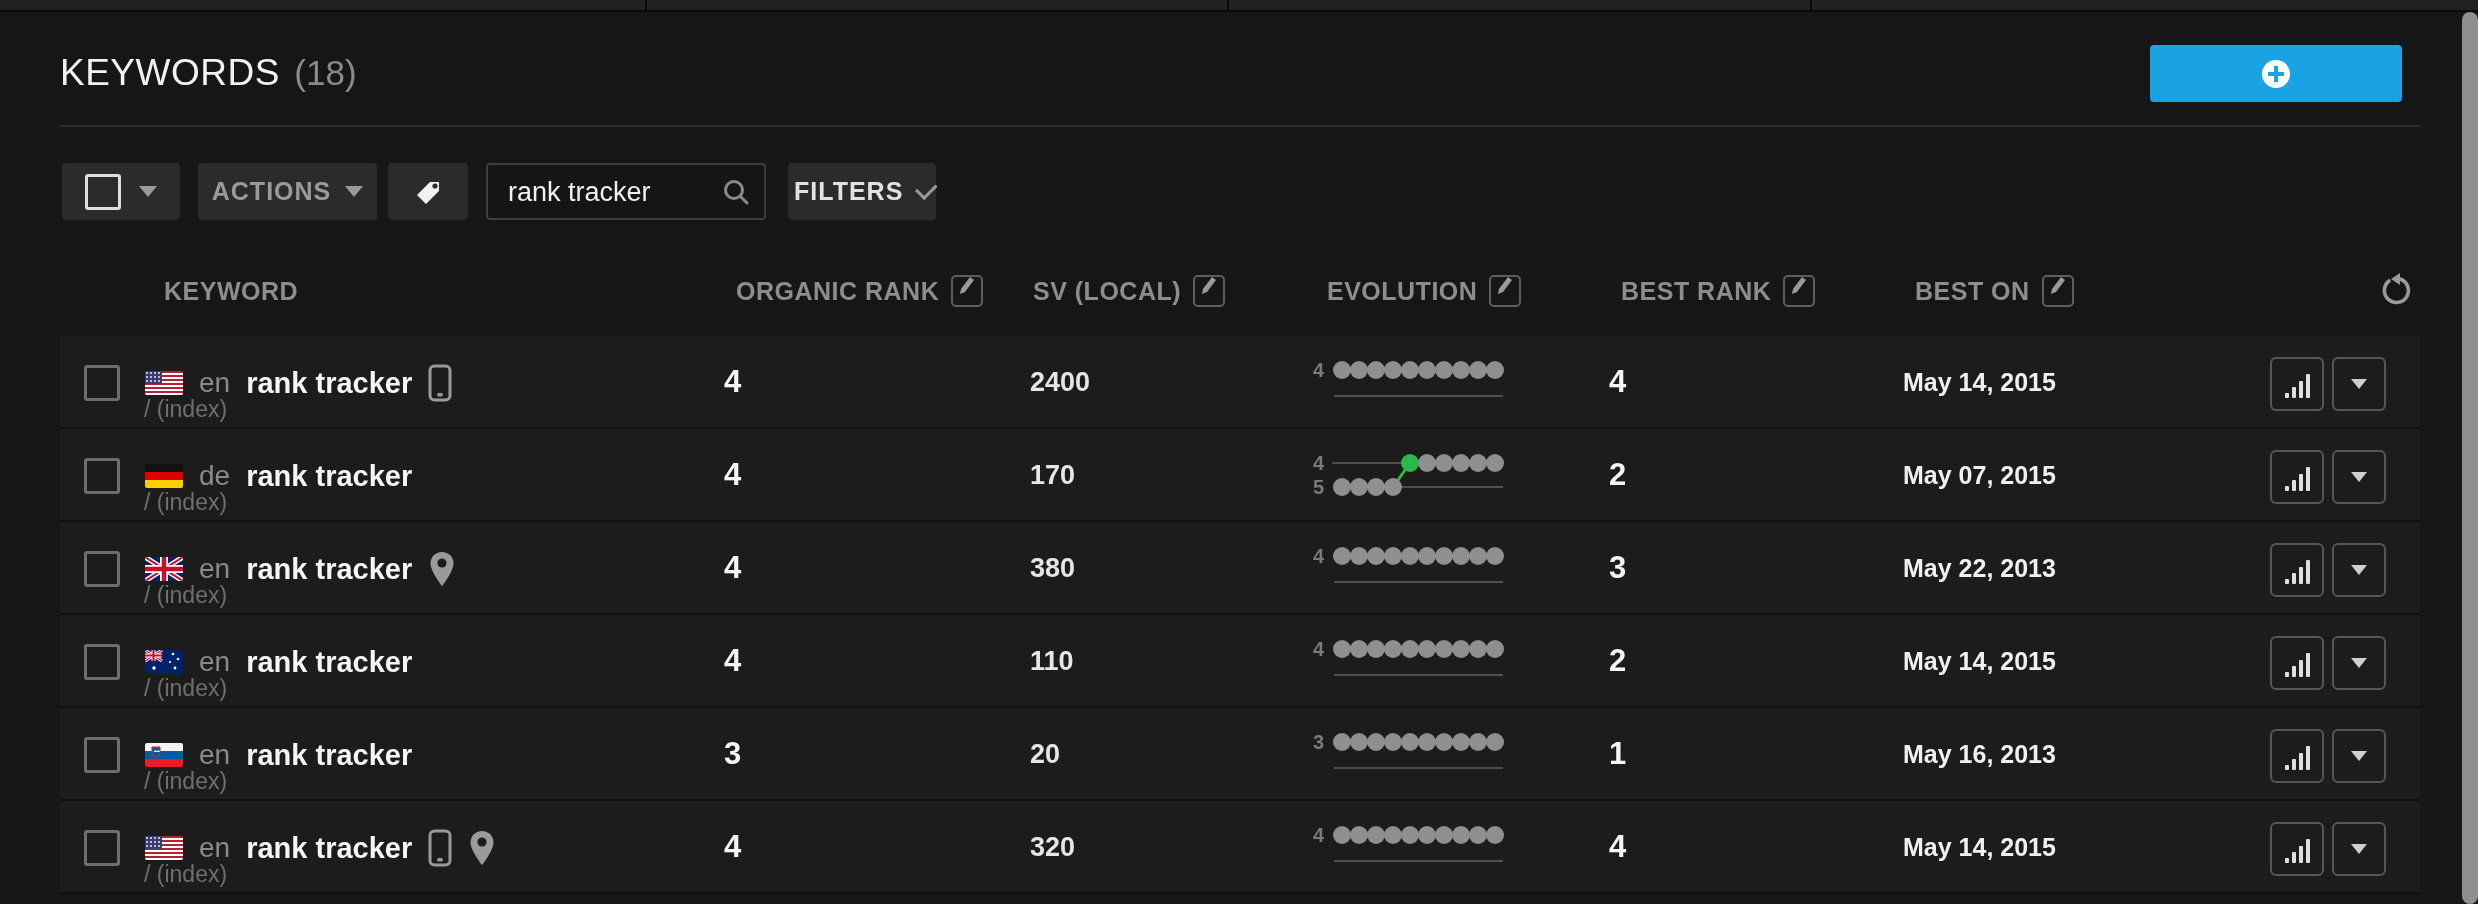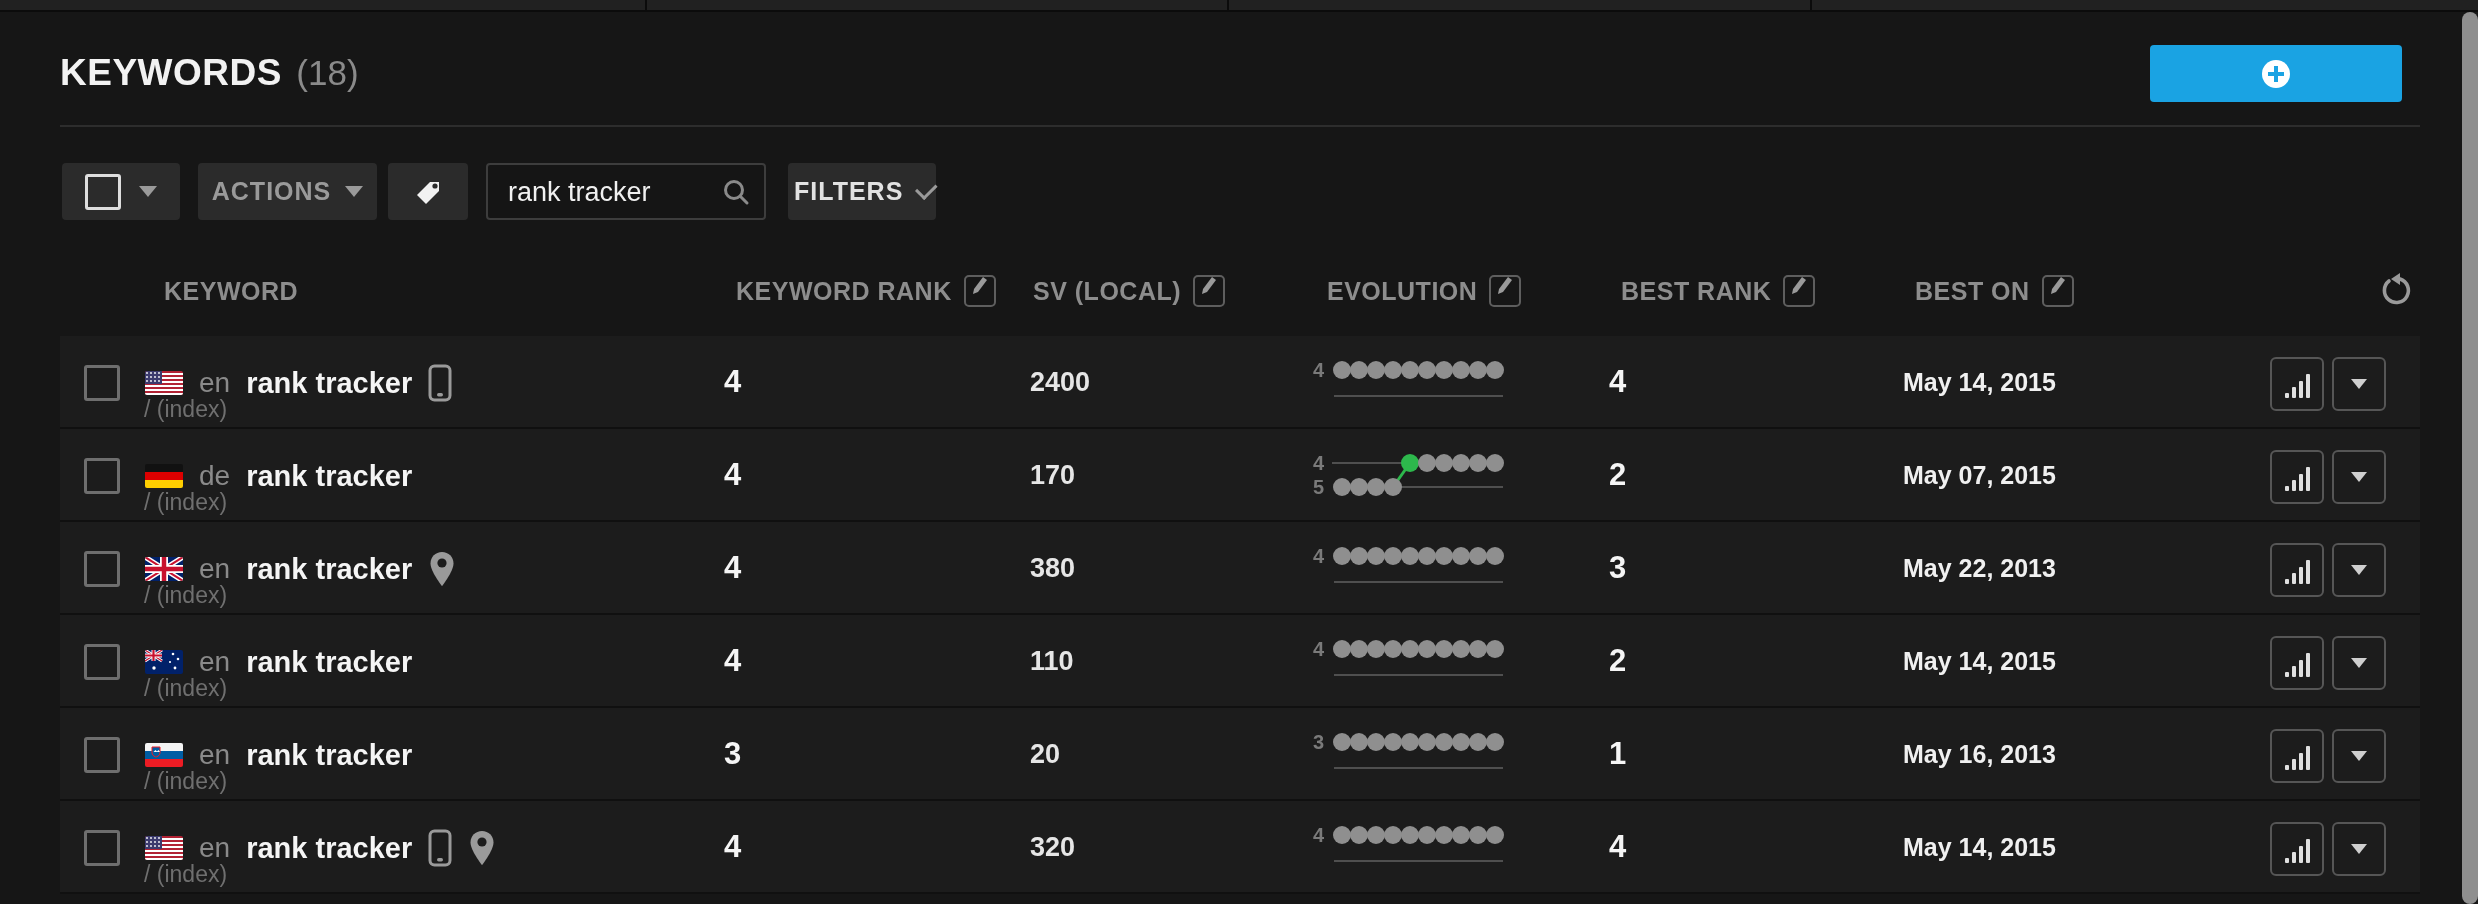--- a/index.html
+++ b/index.html
@@ -8,21 +8,21 @@
 
   
   .topstrip{position:absolute;top:0;left:0;width:2478px;height:10px;background:#212121;border-bottom:2px solid #0b0b0b;}
   .topstrip .vdiv{position:absolute;top:0;width:2px;height:10px;background:#0b0b0b;}
 
   
   .scrollbar{position:absolute;top:12px;right:0;width:16px;height:892px;background:#8f8f8f;border-radius:8px;}
 
   
   .pagehead{position:absolute;left:60px;top:52px;height:60px;}
-  .pagehead .title{font-size:37px;font-weight:700;color:#f2f2f2;letter-spacing:0.5px;}
+  .pagehead .title{font-size:37px;font-weight:400;color:#f2f2f2;letter-spacing:0.5px;}
   .pagehead .count{font-size:35px;font-weight:300;color:#8a8a8a;margin-left:10px;}
   .btn-add{position:absolute;left:2150px;top:45px;width:252px;height:57px;background:var(--accent,#1aa3e3);
            border:none;border-radius:4px;color:#fff;font-family:inherit;font-size:25px;font-weight:700;letter-spacing:1px;
            display:flex;align-items:center;justify-content:center;gap:14px;cursor:pointer;}
   .hr{position:absolute;left:60px;top:125px;width:2360px;height:0;border-top:2px solid #2d2d2d;}
 
   
   .toolbar{position:absolute;left:0;top:163px;width:2478px;height:57px;}
   .tbtn{position:absolute;top:0;height:57px;background:#2b2b2b;border:none;border-radius:4px;color:#9a9a9a;
         font-family:inherit;font-size:25px;font-weight:700;letter-spacing:1px;display:flex;align-items:center;justify-content:center;cursor:pointer;}
@@ -126,21 +126,21 @@
       <span>FILTERS</span>
       <span class="chev"></span>
     </button>
   </div>
 
   <div class="thead">
     <div class="th" style="left:152px">
       <span>KEYWORD</span>
     </div>
     <div class="th" style="left:724px">
-      <span>KEYWORD RANK</span>
+      <span>ORGANIC RANK</span>
         <span class="editbox">
           <svg width="18" height="22" viewBox="0 0 18 22">
             <path d="M3 16 L12 4 l4 3 L7 19 l-5 2 z" fill="#9a9a9a"></path>
           </svg>
         </span>
     </div>
     <div class="th" style="left:1021px">
       <span>SV (LOCAL)</span>
         <span class="editbox">
           <svg width="18" height="22" viewBox="0 0 18 22">

